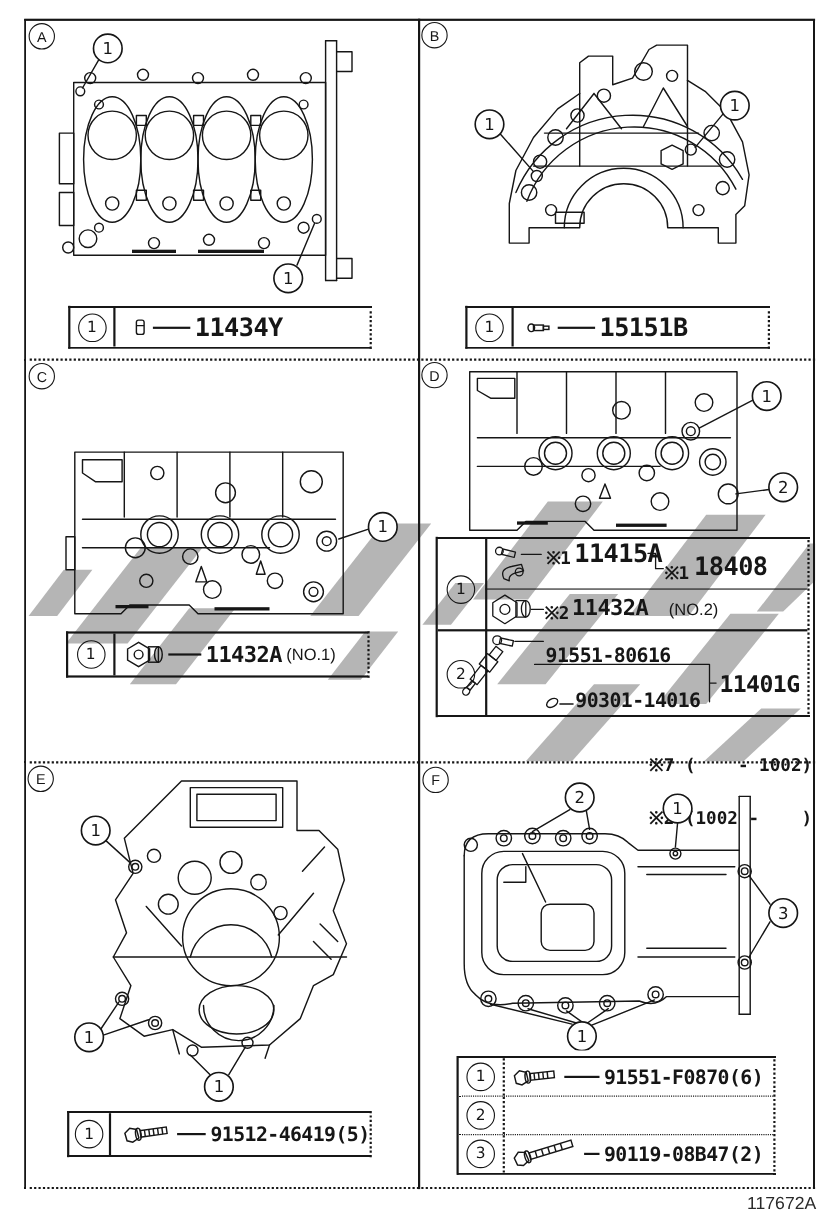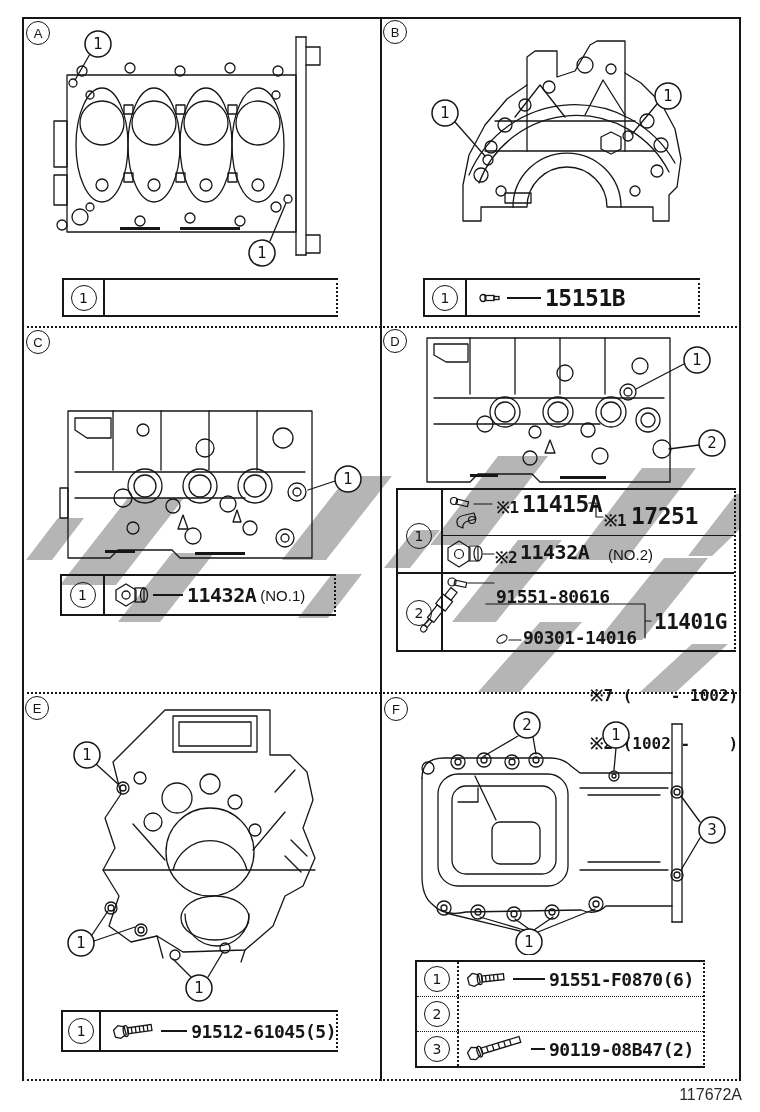--- a/index.html
+++ b/index.html
@@ -135,20 +135,28 @@
       <text class="cot" x="232" y="233">1</text>
     </g>
   </svg>
 
   <div class="lg" style="left:62px;top:278px;width:276px;height:39px">
     <div class="numcell" style="width:41px">
       <div class="ncirc">
           <span>1</span>
         </div>
     </div>
+    <div class="lgbody" style="padding-left:14px">
+      <svg width="16" height="20" fill="none" stroke="#161616" stroke-width="1.3">
+        <rect x="5" y="3" width="7" height="13" rx="2"></rect>
+          <line x1="5" y1="8" x2="12" y2="8"></line>
+      </svg>
+      <div class="dash" style="width:34px"></div>
+      <span class="pn f23">11434Y</span>
+    </div>
   </div>
 
   <svg class="art" style="left:385px;top:25px" width="345" height="235" viewBox="0 0 345 235" fill="none" stroke="#161616" stroke-width="1.3" stroke-linecap="round" stroke-linejoin="round">
     <g>
       <path d="M78,160 L84,130 L100,100 L122,74 L142,60 L142,32 L150,26 L172,26 L172,52 L190,46 L205,20 L212,16 L240,16 L240,48 L256,58 L276,78 L290,104 L296,134 L292,162 L284,170 L284,196 L268,196 L268,182 L222,182 A40,40 0 0 0 142,182 L96,182 L96,196 L78,196 Z"></path>
       <path d="M84,150 A115,115 0 0 1 290,138"></path>
       <path d="M94,158 A104,104 0 0 1 284,147"></path>
       <line x1="110" y1="96" x2="250" y2="96"></line>
         <line x1="100" y1="126" x2="270" y2="126"></line>
       <line x1="142" y1="60" x2="142" y2="126"></line>
@@ -348,21 +356,21 @@
         <ellipse cx="0" cy="49" rx="3" ry="3.5"></ellipse>
       </g>
       <ellipse cx="104" cy="149" rx="5.5" ry="3.5" transform="rotate(-32 104 149)"></ellipse>
       <line x1="111" y1="150" x2="123" y2="150"></line>
       <path d="M88,114 H247 V148 M247,131 h6"></path>
     </svg>
 
     <span class="pn f16 abs" style="left:98.5px;top:6px">※1</span>
     <span class="pn f23 abs" style="left:124px;top:1px">11415A</span>
     <span class="pn f16 abs" style="left:206px;top:19px">※1</span>
-    <span class="pn f23 abs" style="left:233px;top:13px">17251</span>
+    <span class="pn f23 abs" style="left:233px;top:13px">18408</span>
     <span class="pn f16 abs" style="left:97px;top:56px">※2</span>
     <span class="pn f22 abs" style="left:122px;top:50px">11432A</span>
     <span class="sfx abs" style="left:210px;top:56px">(NO.2)</span>
     <span class="pn f18 abs" style="left:98px;top:96px">91551-80616</span>
     <span class="pn f18 abs" style="left:125px;top:137px">90301-14016</span>
     <span class="pn f21 abs" style="left:256px;top:120px">11401G</span>
   </div>
 
   <div class="notes" style="left:590px;top:656px">
     <div>※7 (    - 1002)</div>
@@ -428,21 +436,21 @@
             <ellipse cx="15" cy="11.5" rx="2.5" ry="5.5"></ellipse>
           <rect x="17" y="8.5" width="24" height="6"></rect>
           <line x1="21" y1="8.5" x2="21" y2="14.5"></line>
             <line x1="25" y1="8.5" x2="25" y2="14.5"></line>
           <line x1="29" y1="8.5" x2="29" y2="14.5"></line>
             <line x1="33" y1="8.5" x2="33" y2="14.5"></line>
             <line x1="37" y1="8.5" x2="37" y2="14.5"></line>
         </g>
       </svg>
       <div class="dash" style="width:26px"></div>
-      <span class="pn f18">91512-61045(5)</span>
+      <span class="pn f18">91512-46419(5)</span>
     </div>
   </div>
 
   <svg class="art" style="left:400px;top:710px" width="341" height="245" viewBox="0 0 341 245" fill="none" stroke="#161616" stroke-width="1.3" stroke-linecap="round" stroke-linejoin="round">
     <g>
       <line x1="272" y1="14" x2="272" y2="212"></line>
         <line x1="282" y1="14" x2="282" y2="212"></line>
       <path d="M272,14 H282 M272,212 H282"></path>
       <path d="M22,68 Q22,48 44,48 L150,48 Q163,48 171,56 L180,63 L272,63"></path>
       <path d="M272,196 H206 Q196,206 181,200 L66,202 Q44,207 32,194 Q22,186 22,166 L22,68"></path>

